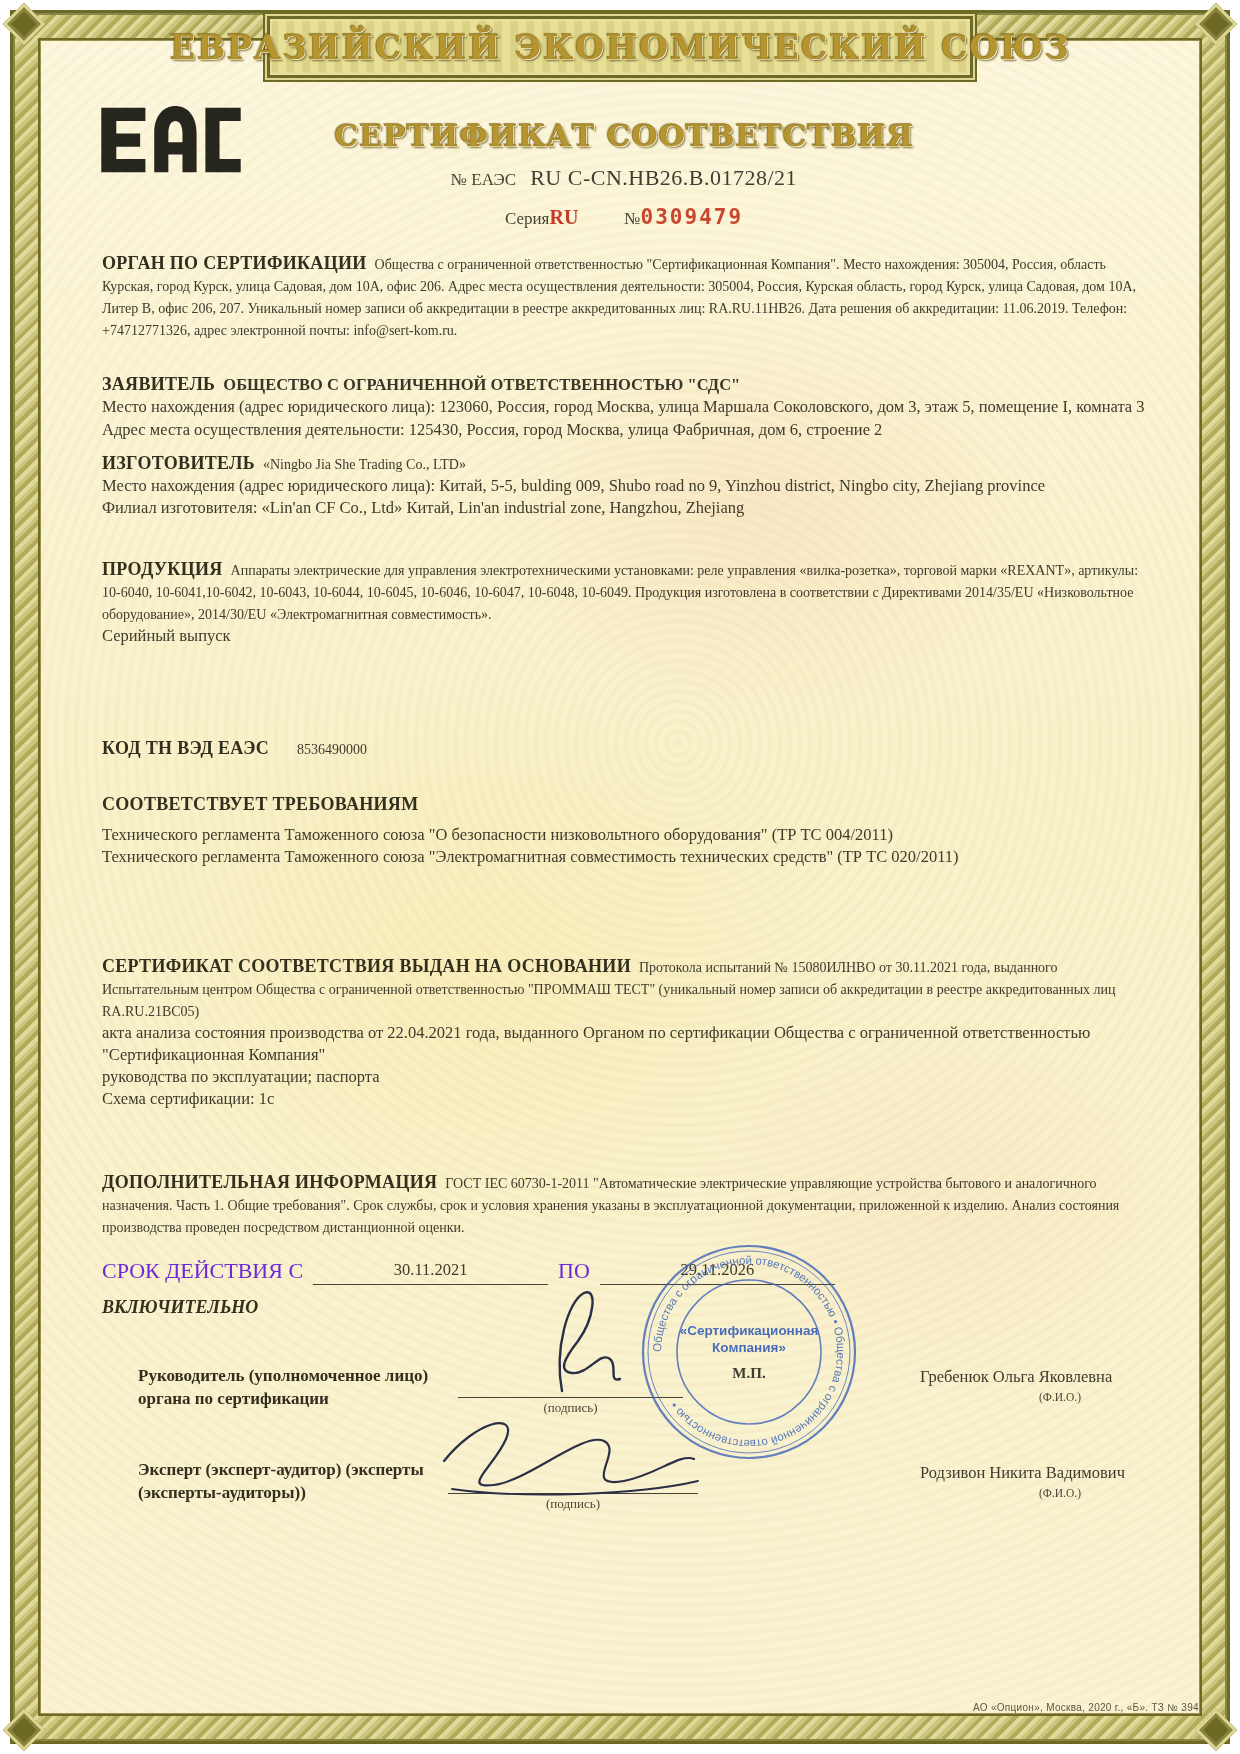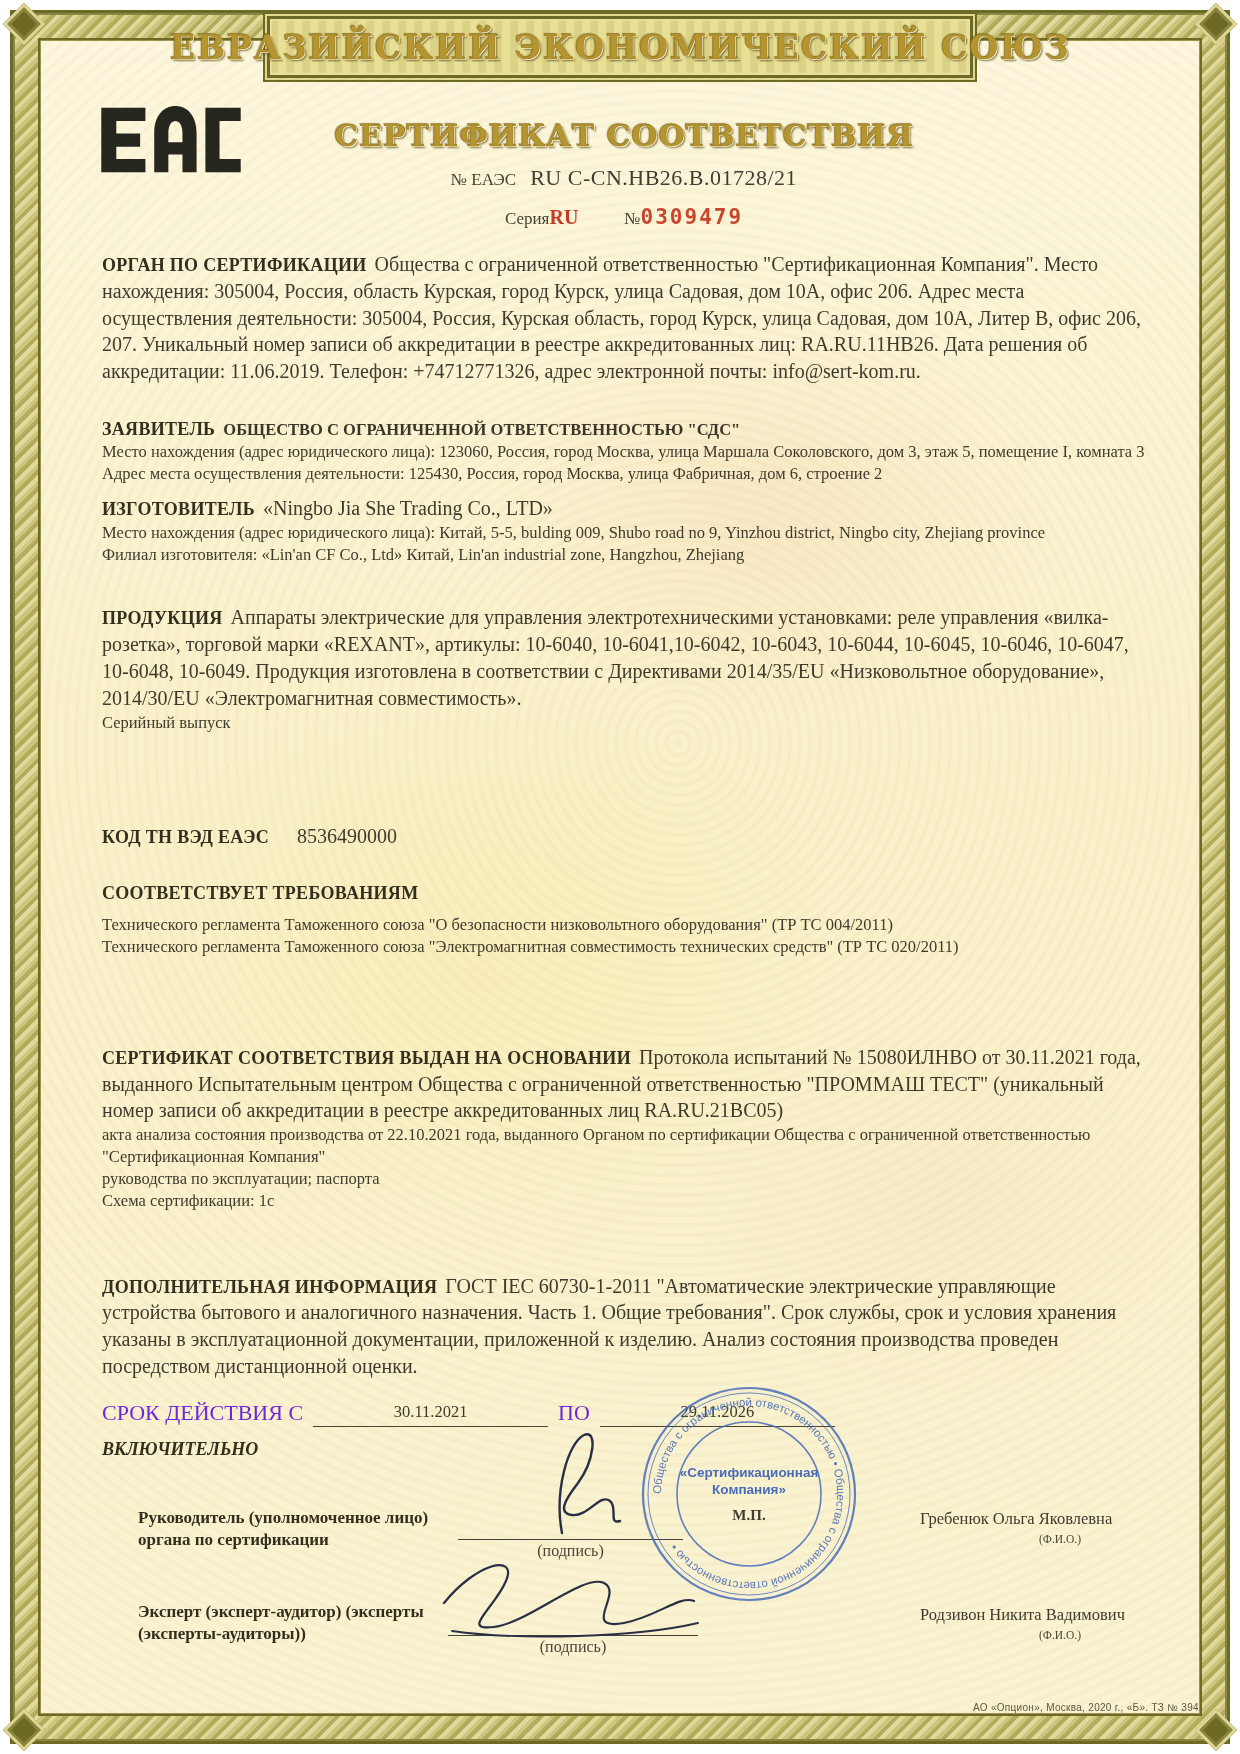--- a/index.html
+++ b/index.html
@@ -66,21 +66,21 @@
   .cert-no { font-size:22px; color:#3f3d33; letter-spacing:0.5px; margin-left:10px; }
   .series-row { display:flex; justify-content:center; align-items:baseline; margin-top:14px; }
   .series-gap { display:inline-block; width:46px; }
   .red-ru { color:#c63b28; font-weight:bold; font-size:20px; }
   .red-no { color:#c8462e; font-family:"DejaVu Sans Mono",monospace; font-weight:bold; font-size:21px; letter-spacing:2px; }
 
   
   .sec { line-height:1.34; }
   .sh { font-weight:bold; font-size:18px; color:#332f1e; letter-spacing:0.3px; margin-right:8px; }
   .sh-sub { font-weight:bold; font-size:16.5px; color:#3a3628; }
-  .bt { font-size:20px; color:#3e3b2d; }
+  .bt { font-size:14px; color:#3e3b2d; }
   p.para { margin:0; }
   .line { font-size:16.5px; color:#3e3b2d; }
 
   .mt-organ{margin-top:22px} .mt-app{margin-top:32px} .mt-man{margin-top:10px}
   .mt-prod{margin-top:38px} .mt-tnv{margin-top:89px} .mt-conf{margin-top:32px}
   .mt-bas{margin-top:86px} .mt-add{margin-top:60px} .mt-val{margin-top:18px}
 
   
   .validity { display:flex; align-items:flex-end; gap:10px; }
   .v-label { font-weight:normal; font-size:22px; color:#6d28d9; }
@@ -90,21 +90,21 @@
   }
   .incl { font-weight:bold; font-size:18px; color:#332f1e; margin-top:10px;font-style:italic; }
 
   
   .sign-area { position:relative; height:210px; margin-top:6px; }
   .role { position:absolute; font-weight:bold; font-size:17px; color:#332f1e; width:320px; line-height:1.3; }
   .role.head { left:36px; top:40px; }
   .role.expert { left:36px; top:134px; }
   .sig-slot { position:absolute; width:225px; text-align:center; }
   .sig-slot .space { height:0; border-bottom:1.6px solid #44423a; }
-  .caption { font-size:16px; color:#4a4636; margin-top:2px; }
+  .caption { font-size:13px; color:#4a4636; margin-top:2px; }
   .slot-head { left:356px; top:72px; }
   .slot-expert { left:346px; top:168px; width:250px; }
   .name { position:absolute; font-size:16.5px; color:#3e3b2d; width:280px; }
   .name.head { left:818px; top:42px; }
   .name.expert { left:818px; top:138px; }
   .fio { position:absolute; font-size:11.5px; color:#4a4636; width:280px; text-align:center; }
   .fio.head { left:818px; top:66px; }
   .fio.expert { left:818px; top:162px; }
   .sig-svg { position:absolute; z-index:3; }
   .sig1 { left:398px; top:-46px; }
@@ -189,21 +189,21 @@
     </div>
 
     <div class="sec mt-conf">
       <p class="para"><span class="sh">СООТВЕТСТВУЕТ ТРЕБОВАНИЯМ</span></p>
       <div class="line" style="margin-top:8px">Технического регламента Таможенного союза "О безопасности низковольтного оборудования" (ТР ТС 004/2011)</div>
       <div class="line">Технического регламента Таможенного союза "Электромагнитная совместимость технических средств" (ТР ТС 020/2011)</div>
     </div>
 
     <div class="sec mt-bas">
       <p class="para"><span class="sh">СЕРТИФИКАТ СООТВЕТСТВИЯ  ВЫДАН НА ОСНОВАНИИ</span><span class="bt">Протокола испытаний № 15080ИЛНВО от 30.11.2021 года, выданного Испытательным центром Общества с ограниченной ответственностью "ПРОММАШ ТЕСТ" (уникальный номер записи об аккредитации в реестре аккредитованных лиц RA.RU.21ВС05)</span></p>
-      <div class="line">акта анализа состояния производства от 22.10.2021 года, выданного Органом по сертификации Общества с ограниченной ответственностью "Сертификационная Компания"</div>
+      <div class="line">акта анализа состояния производства от 22.04.2021 года, выданного Органом по сертификации Общества с ограниченной ответственностью "Сертификационная Компания"</div>
       <div class="line">руководства по эксплуатации; паспорта</div>
       <div class="line">Схема сертификации: 1с</div>
     </div>
 
     <div class="sec mt-add">
       <p class="para"><span class="sh">ДОПОЛНИТЕЛЬНАЯ ИНФОРМАЦИЯ</span><span class="bt">ГОСТ IEC 60730-1-2011 "Автоматические электрические управляющие устройства бытового и аналогичного назначения. Часть 1. Общие требования". Срок службы, срок и условия хранения указаны в эксплуатационной документации, приложенной к изделию. Анализ состояния производства проведен посредством дистанционной оценки.</span></p>
     </div>
 
     <div class="sec mt-val">
       <div class="validity">

